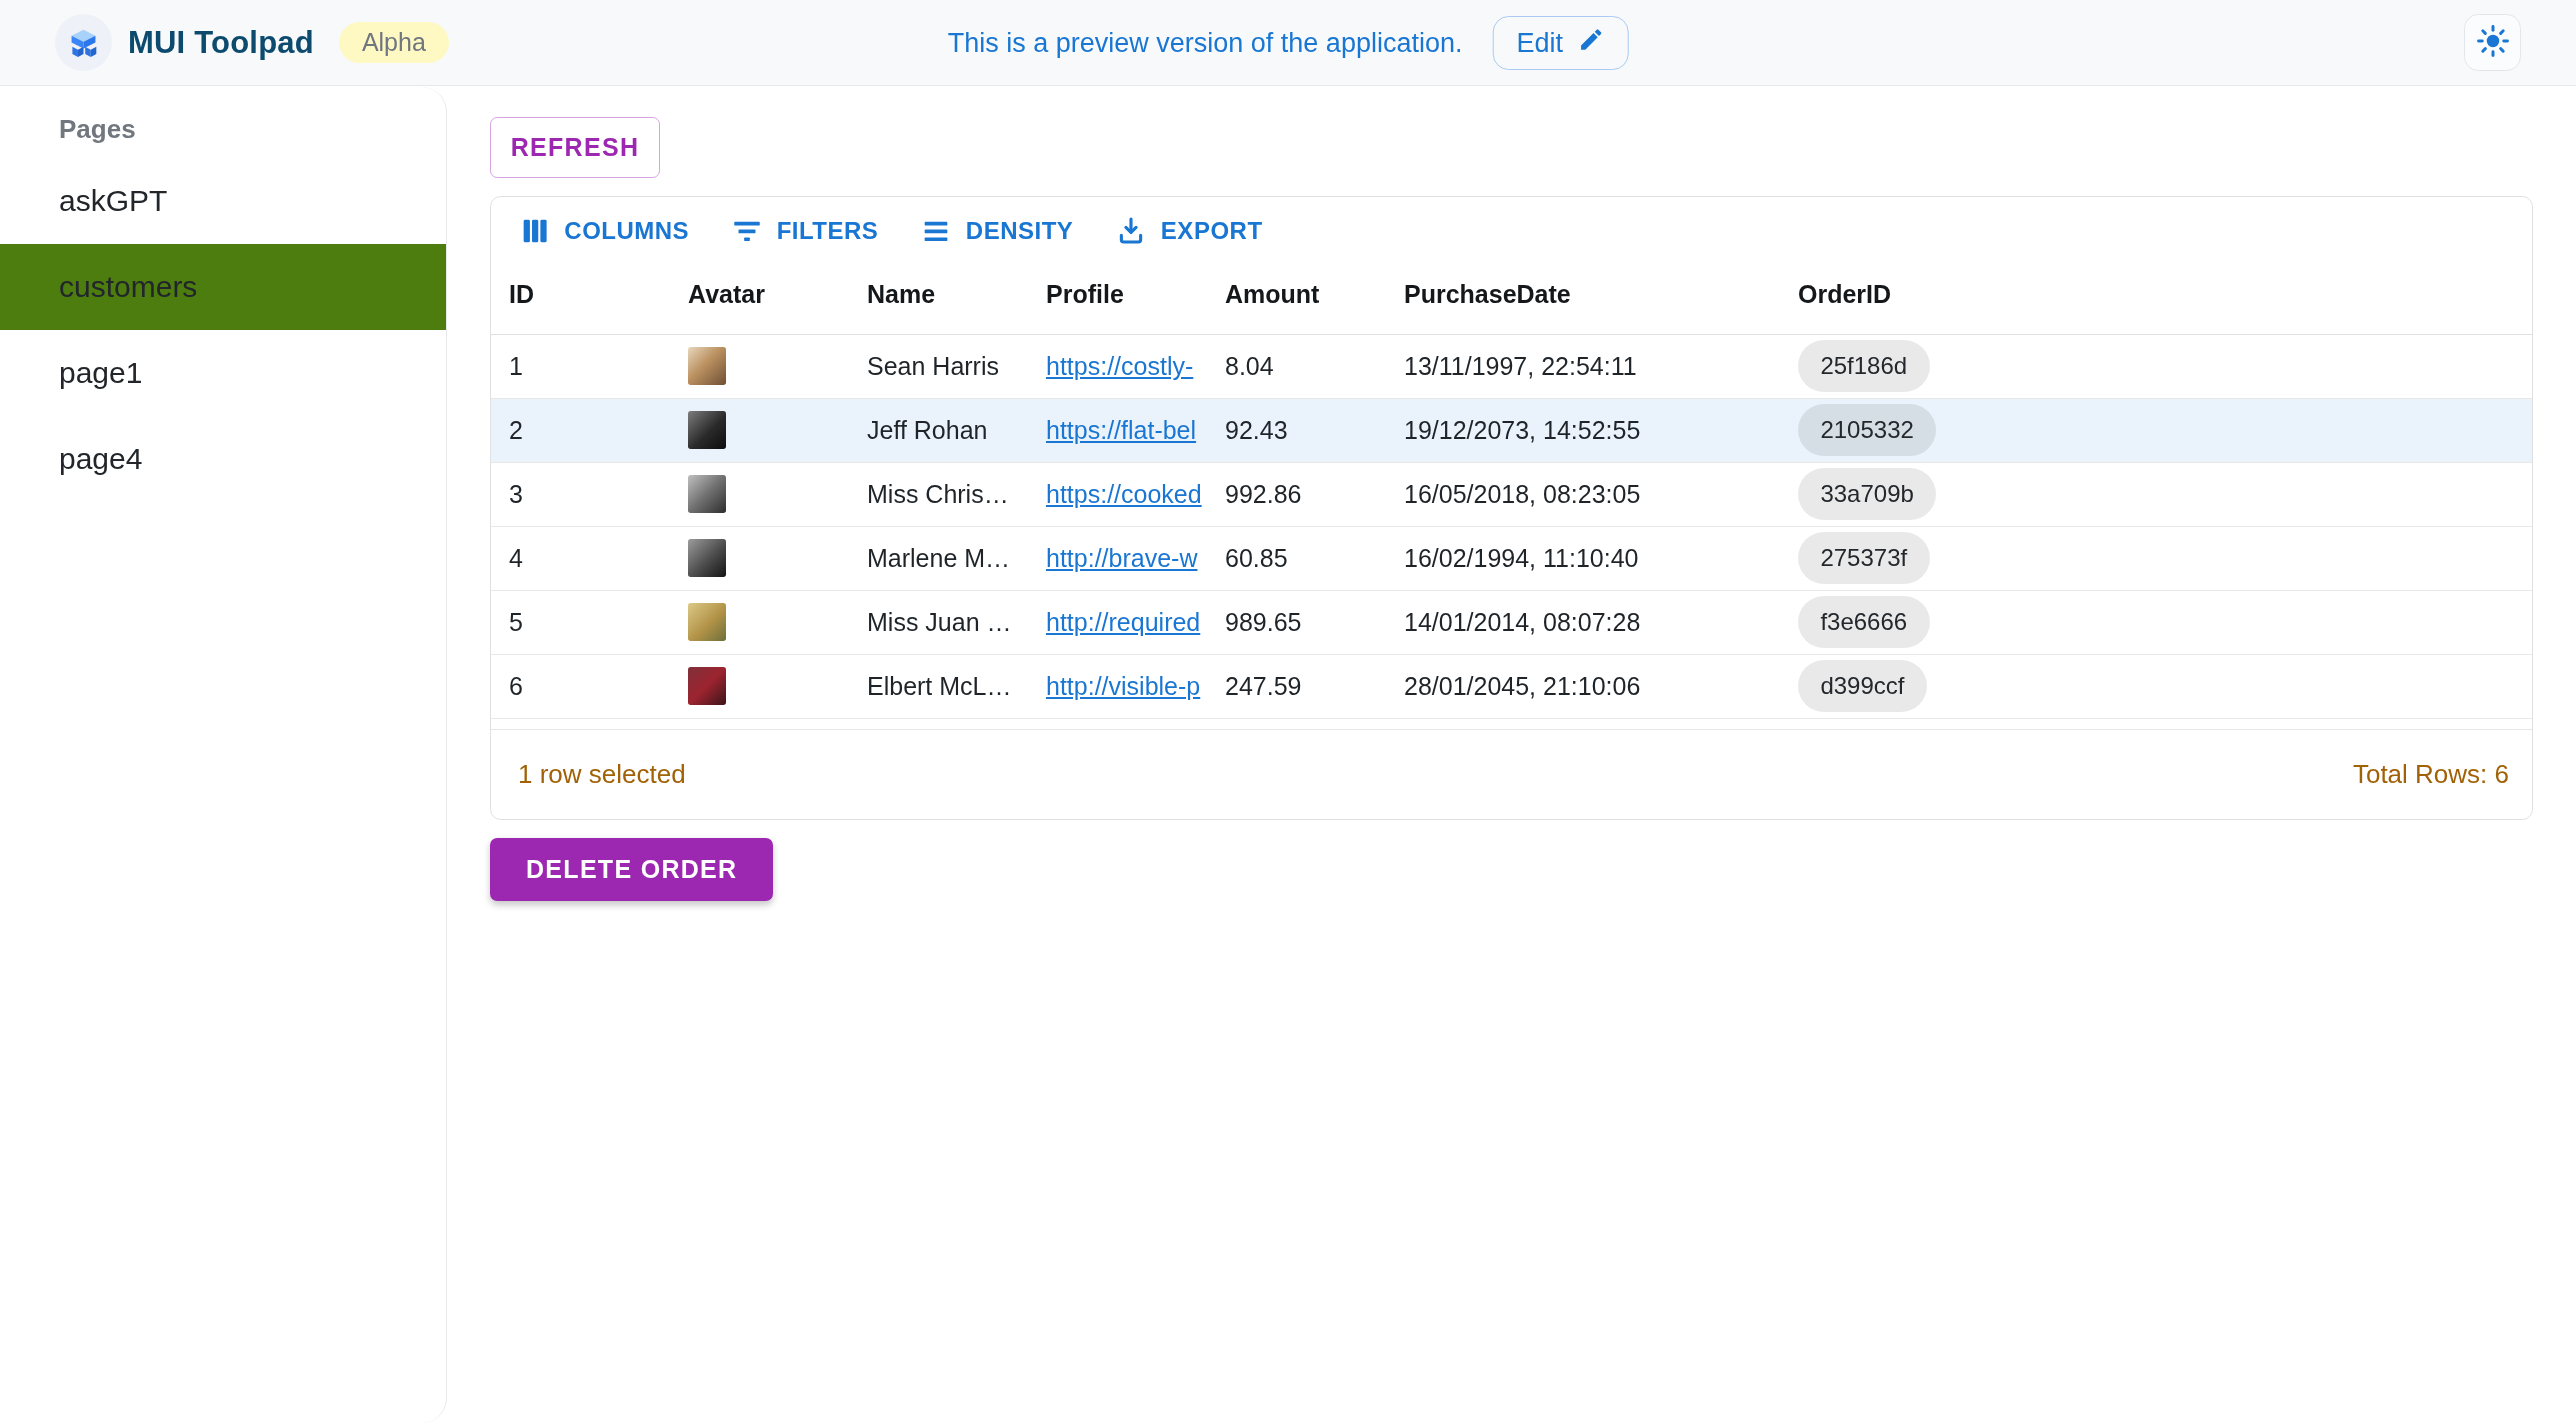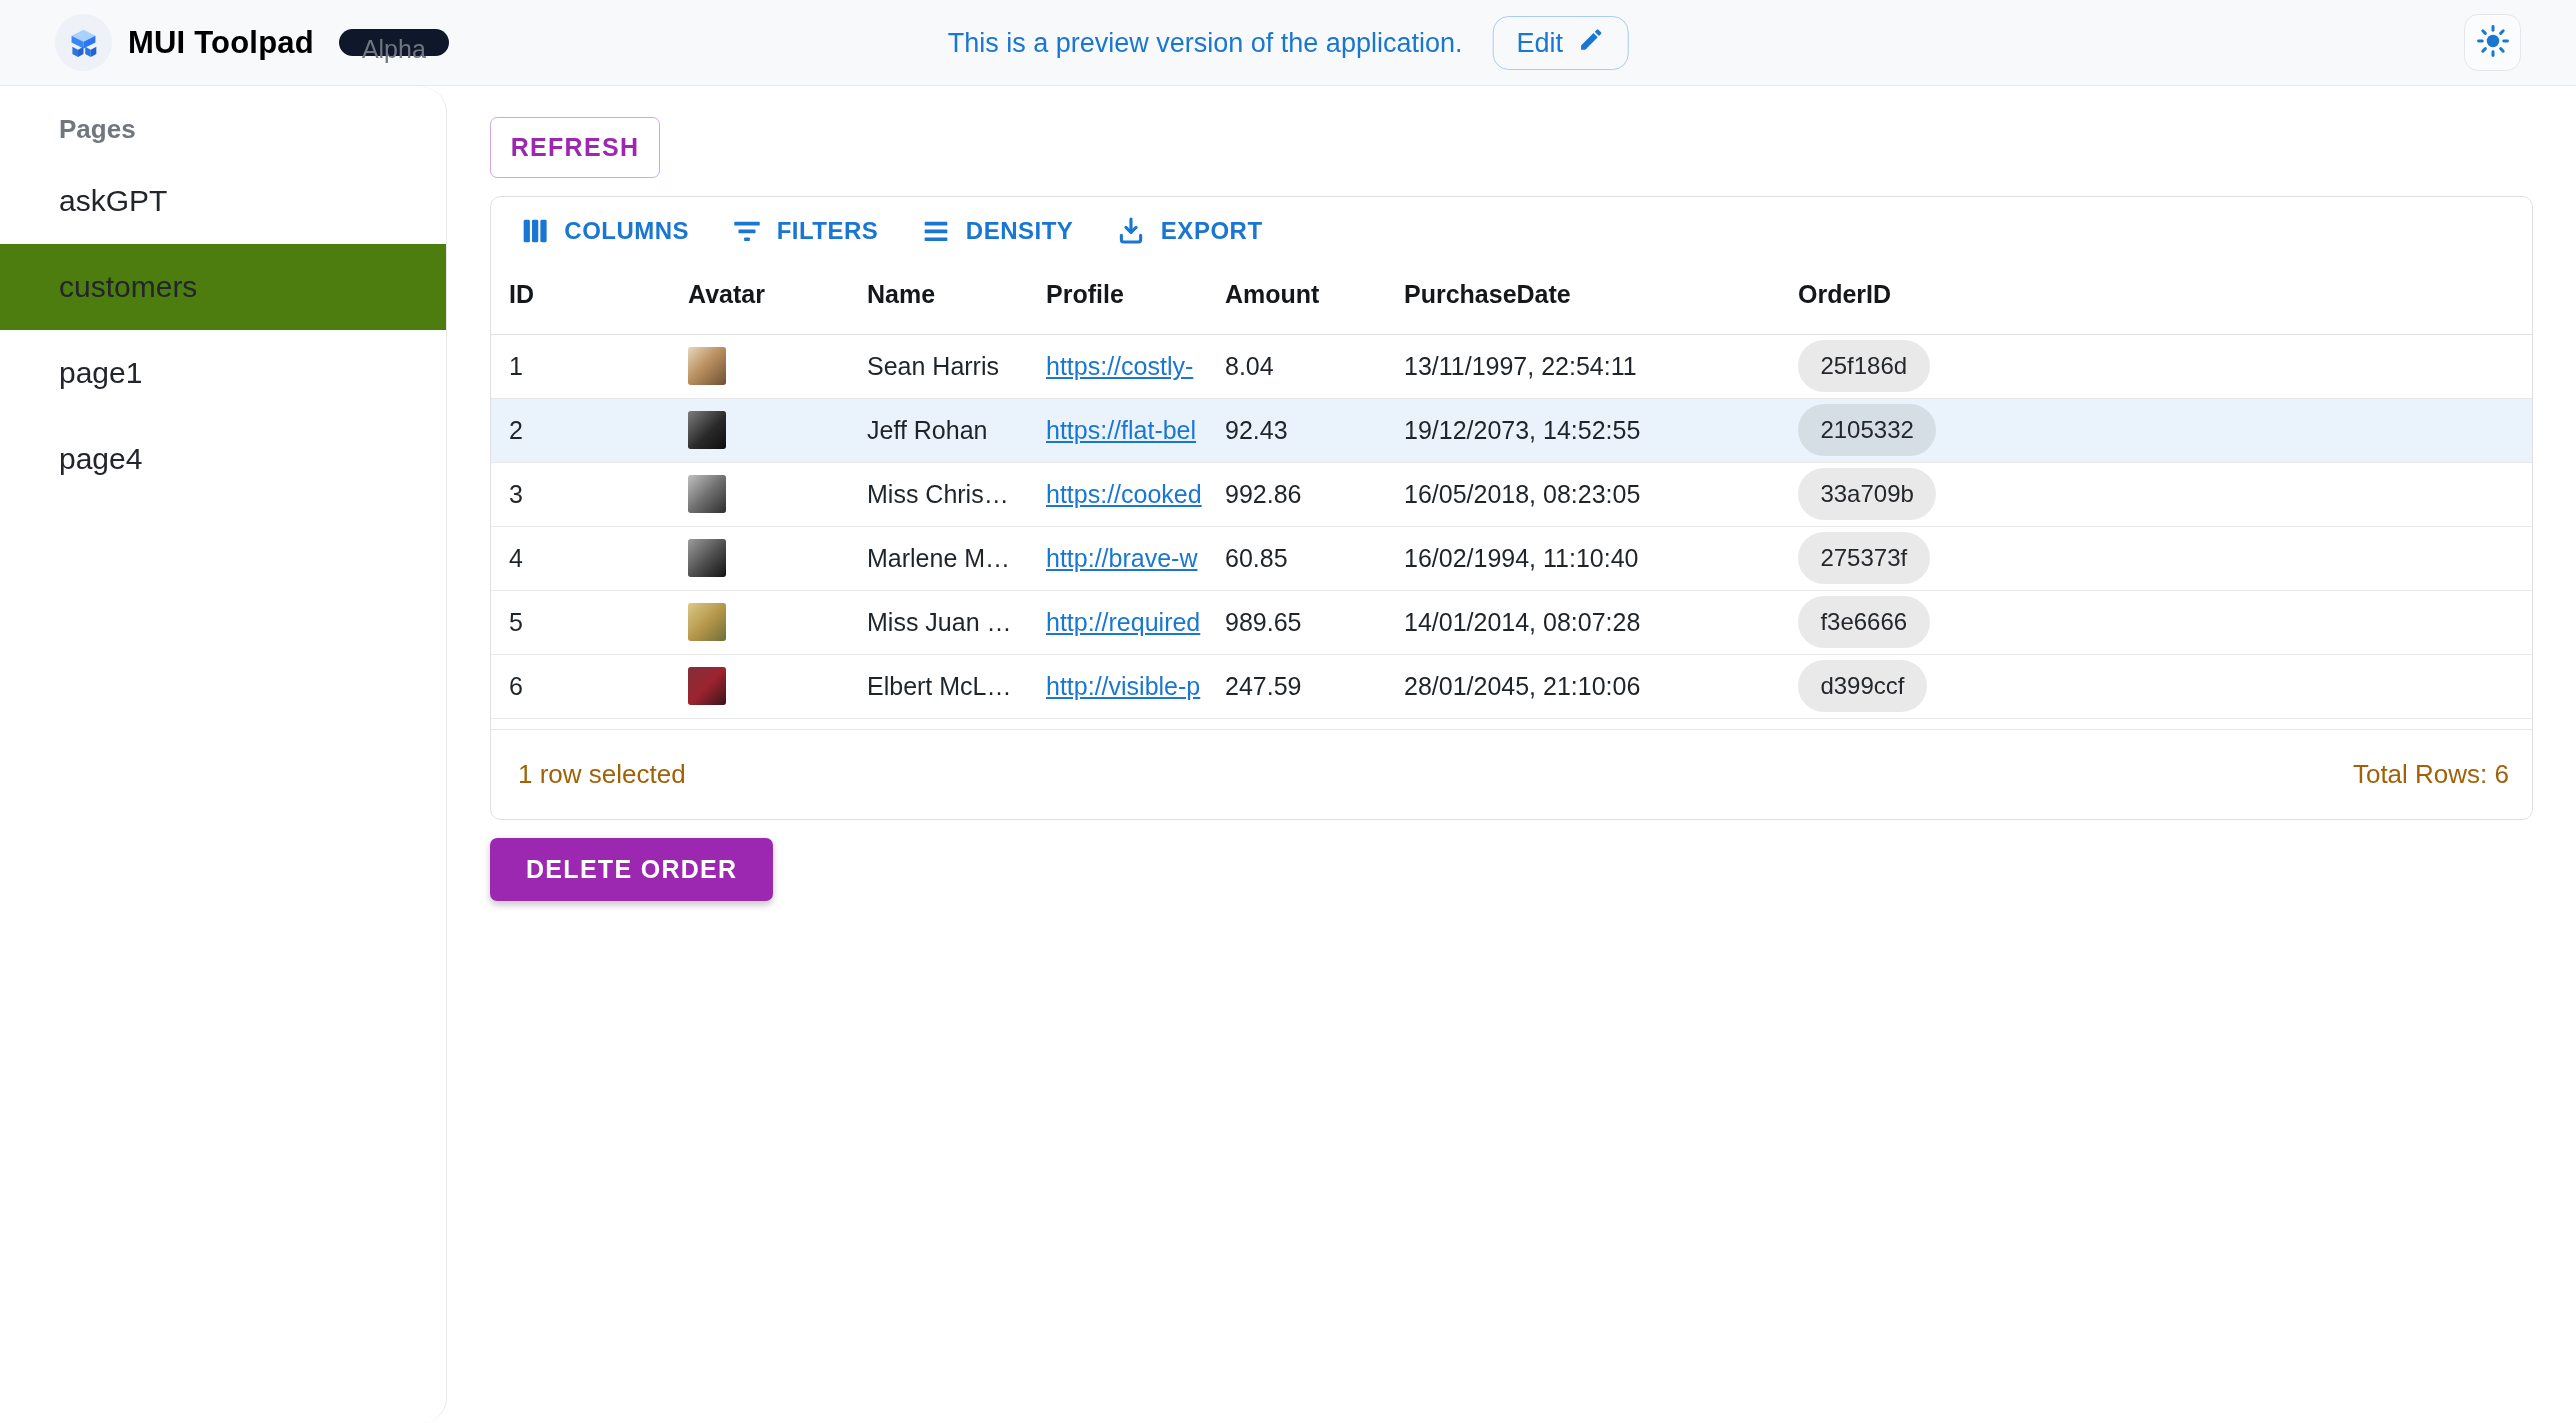--- a/index.html
+++ b/index.html
@@ -7,23 +7,23 @@
     font-family:"Liberation Sans", sans-serif; overflow:hidden;
     -webkit-font-smoothing:antialiased; }
 
   
   .app-header { position:absolute; top:0; left:0; width:2576px; height:86px;
     background:#f8f9fa; border-bottom:0.9px solid #e6e8ea;
     display:flex; align-items:center; }
   .brand { display:flex; align-items:center; gap:16px; padding-left:55px; }
   .logo-circle { width:57px; height:57px; border-radius:50%; background:#eef2f8;
     display:flex; align-items:center; justify-content:center; }
-  .app-title { font-size:31px; font-weight:bold; color:#000000; letter-spacing:0.2px; }
-  .badge { margin-left:9px; background:#0f172a; color:#6f7680; font-size:25px;
-    height:27px; line-height:41px; padding:0 23px; border-radius:20.6px; }
+  .app-title { font-size:31px; font-weight:bold; color:#0c4a6e; letter-spacing:0.2px; }
+  .badge { margin-left:9px; background:#fef9c3; color:#6f7680; font-size:25px;
+    height:41px; line-height:41px; padding:0 23px; border-radius:20.6px; }
   .header-center { position:absolute; left:50%; top:0; height:86px; transform:translateX(-50%);
     display:flex; align-items:center; gap:30px; white-space:nowrap; }
   .preview-text { color:#1976d2; font-size:27px; }
   .edit-btn { display:flex; align-items:center; gap:14.3px; height:54px; padding:0 23px;
     border:1.8px solid #a9cbf6; border-radius:16px; color:#1976d2; font-size:27px;
     font-weight:normal; background:transparent; cursor:pointer; }
   .theme-btn { position:absolute; right:55px; top:14.3px; width:57px; height:57px;
     border:0.9px solid #e4e7ea; border-radius:14.3px; background:#fbfcfd;
     display:flex; align-items:center; justify-content:center; cursor:pointer; }
 

